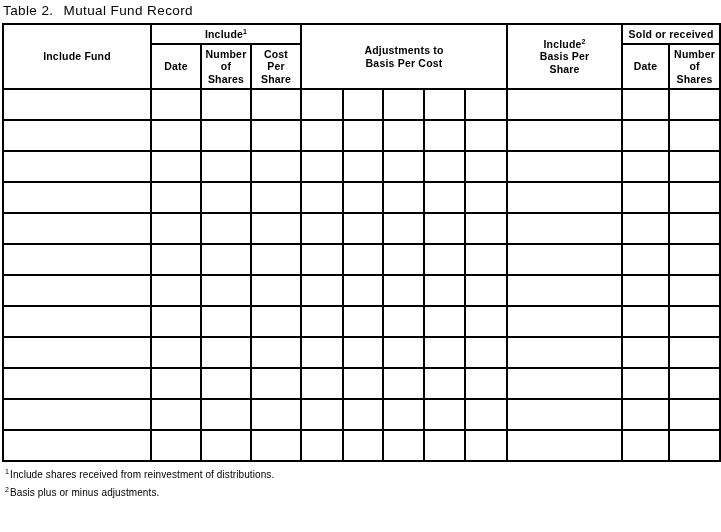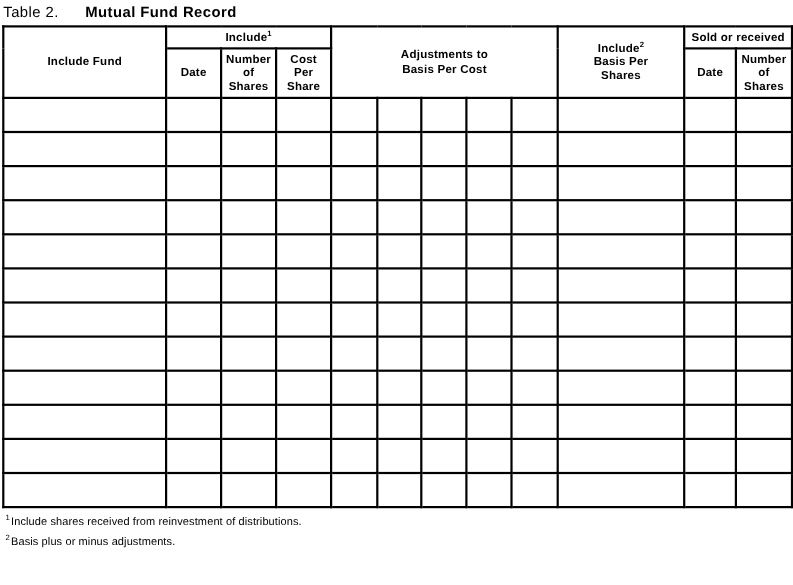--- a/index.html
+++ b/index.html
@@ -6,22 +6,22 @@
   .page {
     width:721px; height:532px;
     background:#ffffff; color:#000;
     font-family:"Liberation Sans", sans-serif;
     box-sizing:border-box;
     padding:2px 0 0 2px;
     position:relative;
     overflow:hidden;
   }
   .title { margin:1px 0 5px 1px; font-size:13.5px; letter-spacing:0.4px; white-space:nowrap; }
-  .title .t-prefix { font-weight:400; margin-right:24px; }
-  .title .t-main   { font-weight:700; }
+  .title .t-prefix { font-weight:400; margin-right:10px; }
+  .title .t-main   { font-weight:400; }
 
   table.grid {
     border-collapse:collapse;
     table-layout:fixed;
     width:717px;
   }
   table.grid th, table.grid td {
     border:2px solid #000;
     padding:0 1px;
     overflow:hidden;
@@ -71,21 +71,21 @@
     </colgroup>
     <thead>
       <tr class="h1">
         <th rowspan="2"><span>Include Fund</span></th>
         <th colspan="3"><span>Include</span><sup class="fref">1</sup></th>
         <th colspan="5" rowspan="2"><span class="pre">Adjustments to
 Basis Per Cost</span></th>
         <th rowspan="2">
             <div><span>Include</span><sup class="fref">2</sup></div>
             <div class="pre">Basis Per
-Shares</div>
+Share</div>
           </th>
         <th colspan="2"><span>Sold or received</span></th>
       </tr>
       <tr class="h2">
         <th><span>Date</span></th>
         <th><span class="pre">Number
 of
 Shares</span></th>
         <th><span class="pre">Cost
 Per

